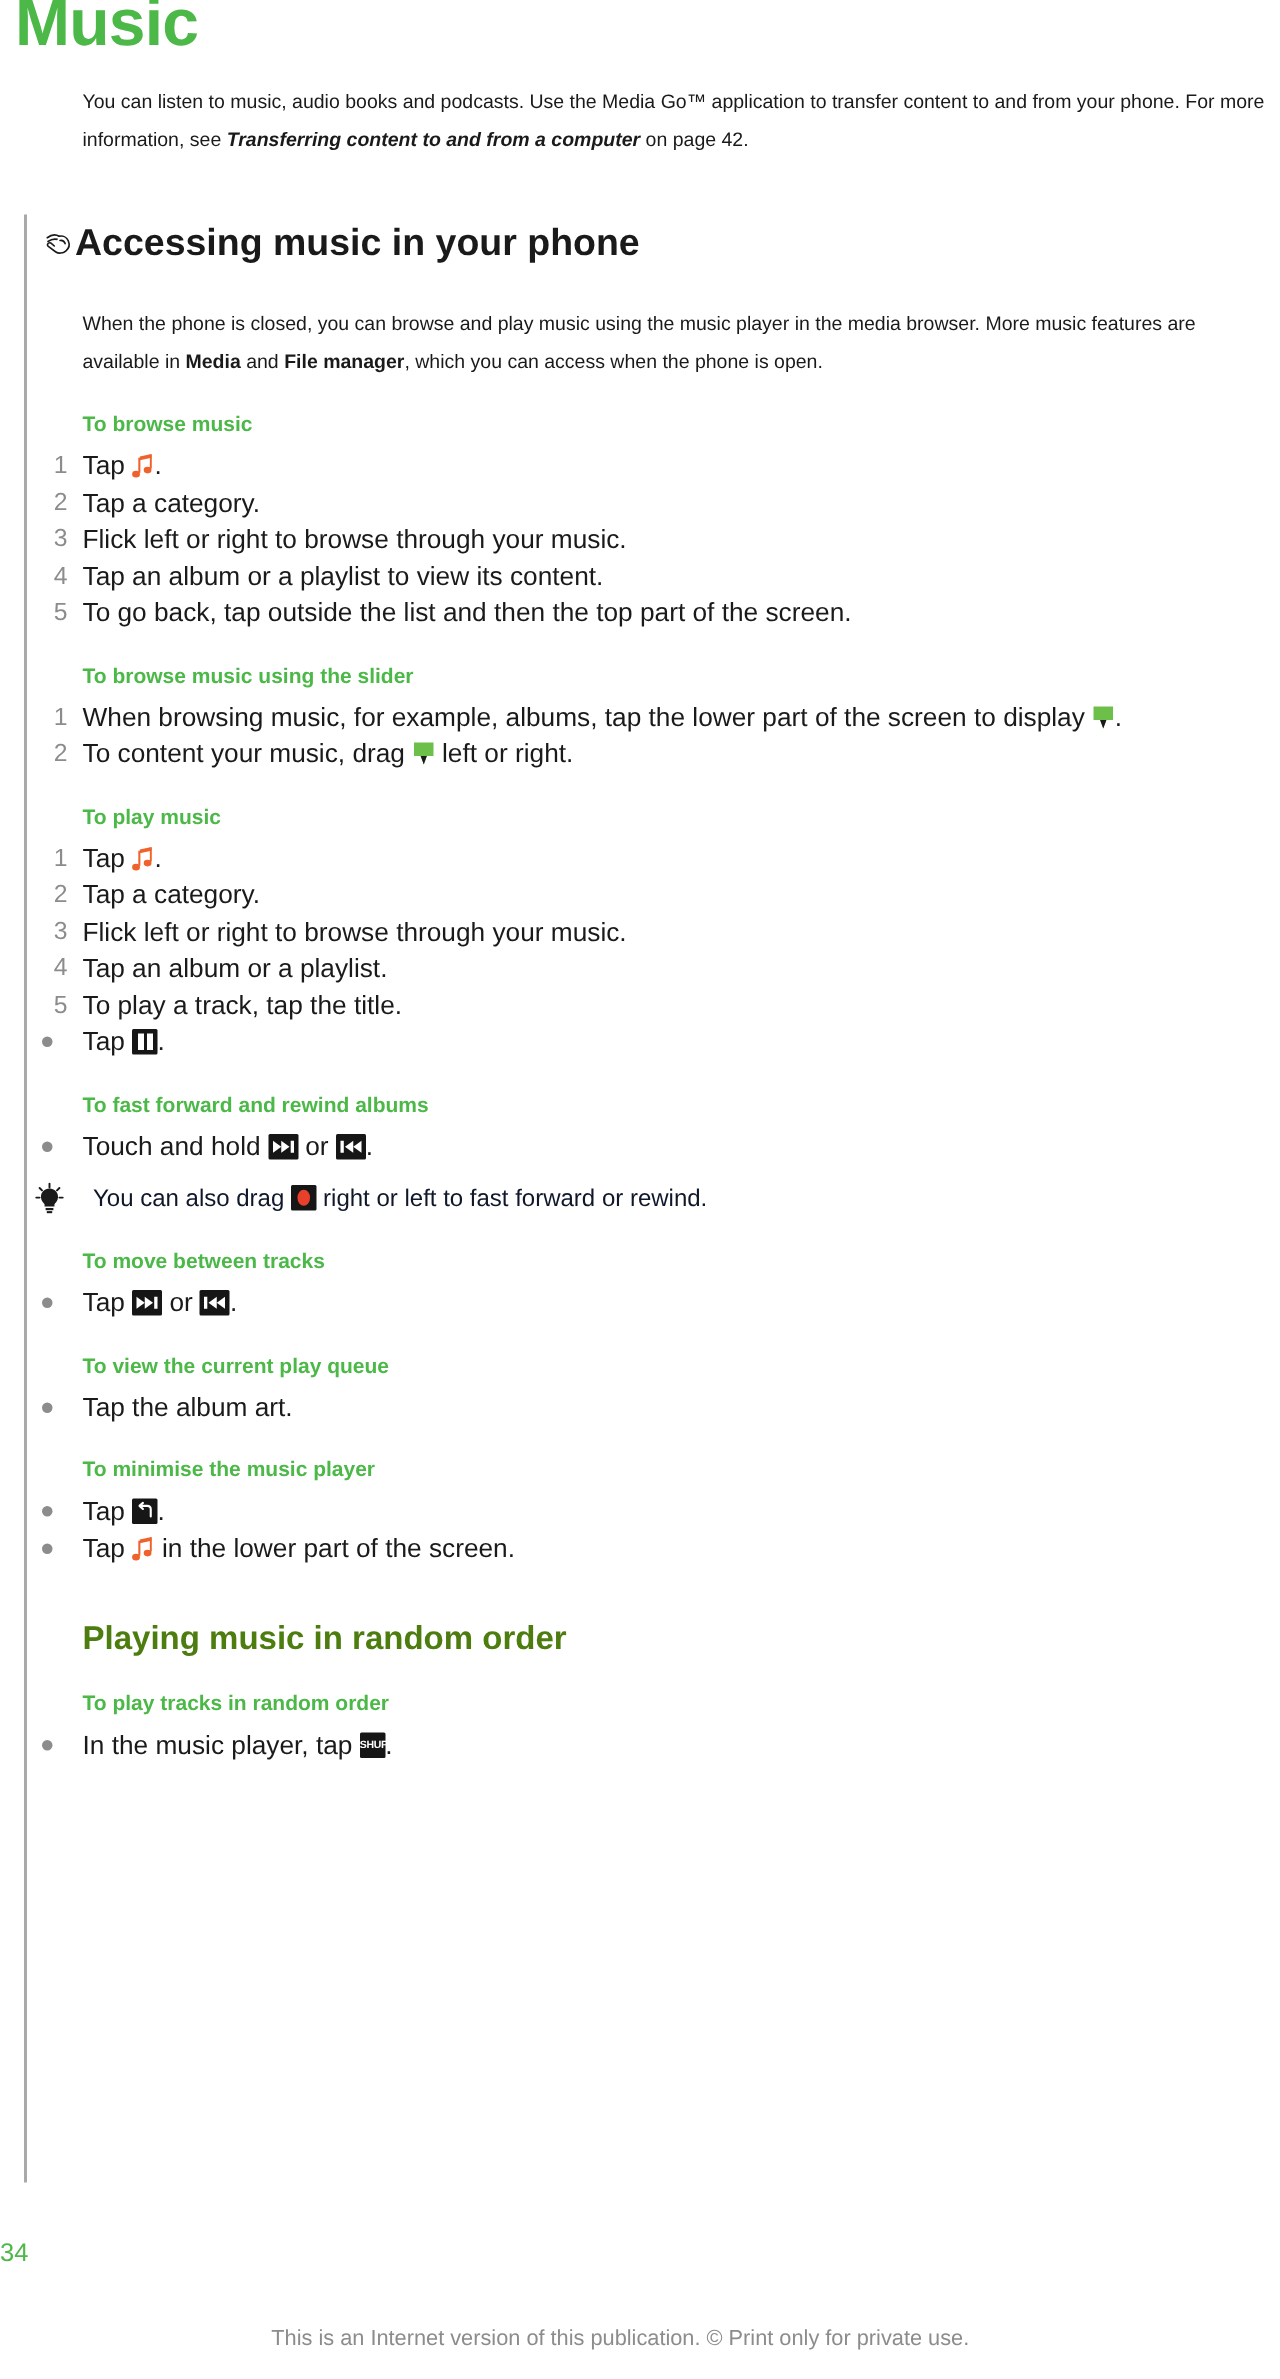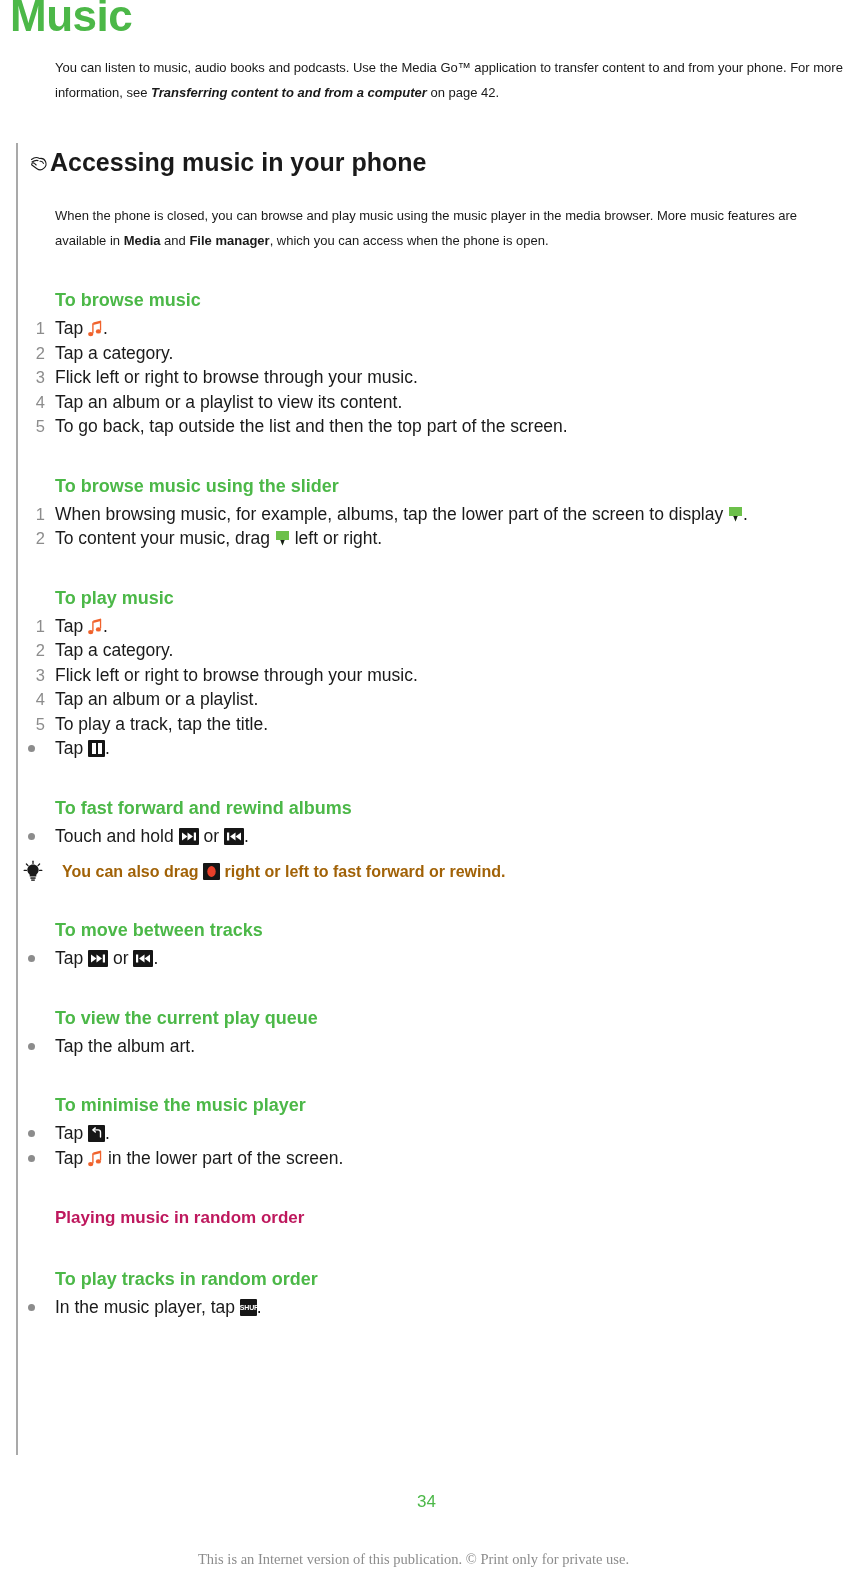--- a/index.html
+++ b/index.html
@@ -75,30 +75,30 @@
   .hand-icon {
     display: inline-block;
     width: 22px;
     height: 22px;
     margin-right: 0px;
     flex: 0 0 auto;
   }
 
   .subsection-head {
     margin: 34px 0 0 55px;
-    font-size: 17px;
-    font-weight: bold;
-    color: #be185d;
+    font-size: 22px;
+    font-weight: bold;
+    color: #4d7c0f;
     line-height: 28px;
   }
 
   
   .proc-head {
-    margin: 36px 0 4px 55px;
-    font-size: 18px;
+    margin: 18px 0 4px 55px;
+    font-size: 14px;
     font-weight: bold;
     color: #4cb848;
     line-height: 23px;
   }
 
   
   ol.steps, ul.steps {
     margin: 0;
     padding: 0;
     list-style: none;
@@ -129,23 +129,23 @@
     border-radius: 50%;
     background: #8c8c8c;
   }
 
   
   .tip {
     position: relative;
     margin: 12px 0 0 62px;
     padding-right: 8px;
     font-size: 16px;
-    font-weight: bold;
+    font-weight: normal;
     line-height: 23px;
-    color: #a16207;
+    color: #0f172a;
   }
   .bulb-icon {
     position: absolute;
     left: -40px;
     top: 0px;
     width: 22px;
     height: 22px;
   }
 
   
@@ -192,33 +192,32 @@
     line-height: 17px;
     font-family: "Liberation Sans", sans-serif;
   }
 
   
   .page-number {
     position: absolute;
     left: 0;
     top: 1492px;
     width: 853px;
-    text-align: center;
+    text-align: left;
     font-size: 17px;
     color: #4cb848;
   }
   .footer-note {
     position: absolute;
     left: 0;
     top: 1551px;
     width: 827px;
     text-align: center;
     font-size: 14.5px;
     color: #8c8c8c;
-    font-family: Liberation Serif, serif;
   }
 </style>
 </head>
 <body>
 
 <div class="page">
 
   <div class="chapter-title">Music</div>
 
   <div class="left-rule"></div>

